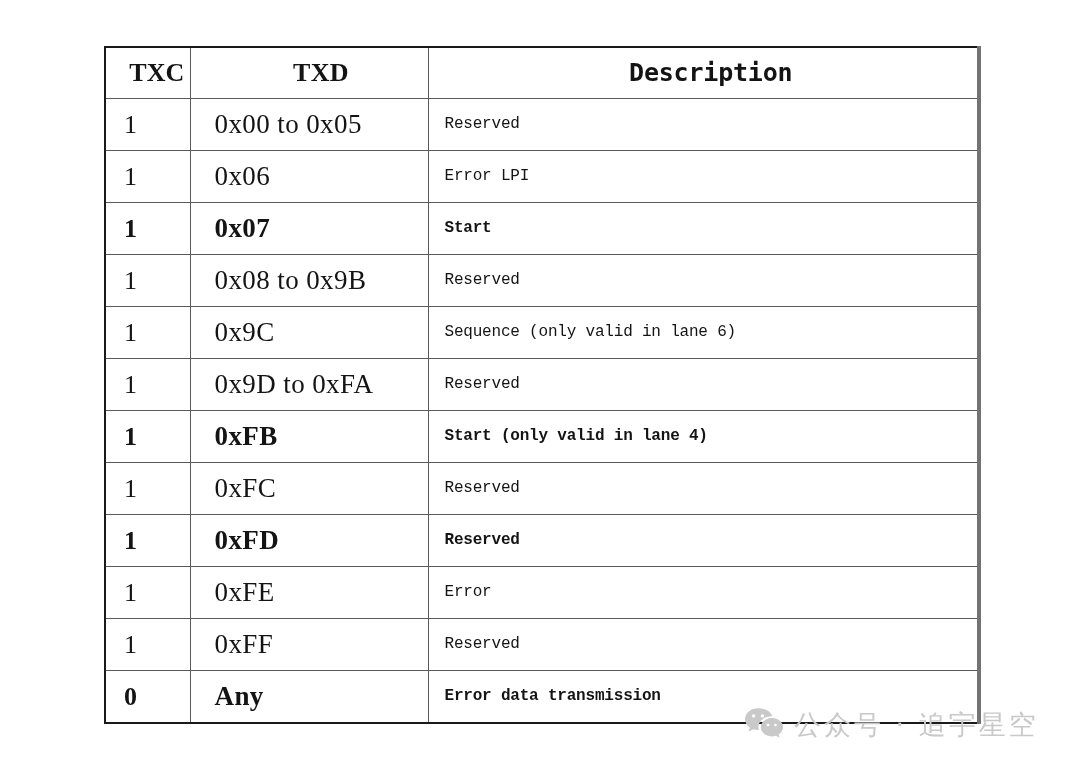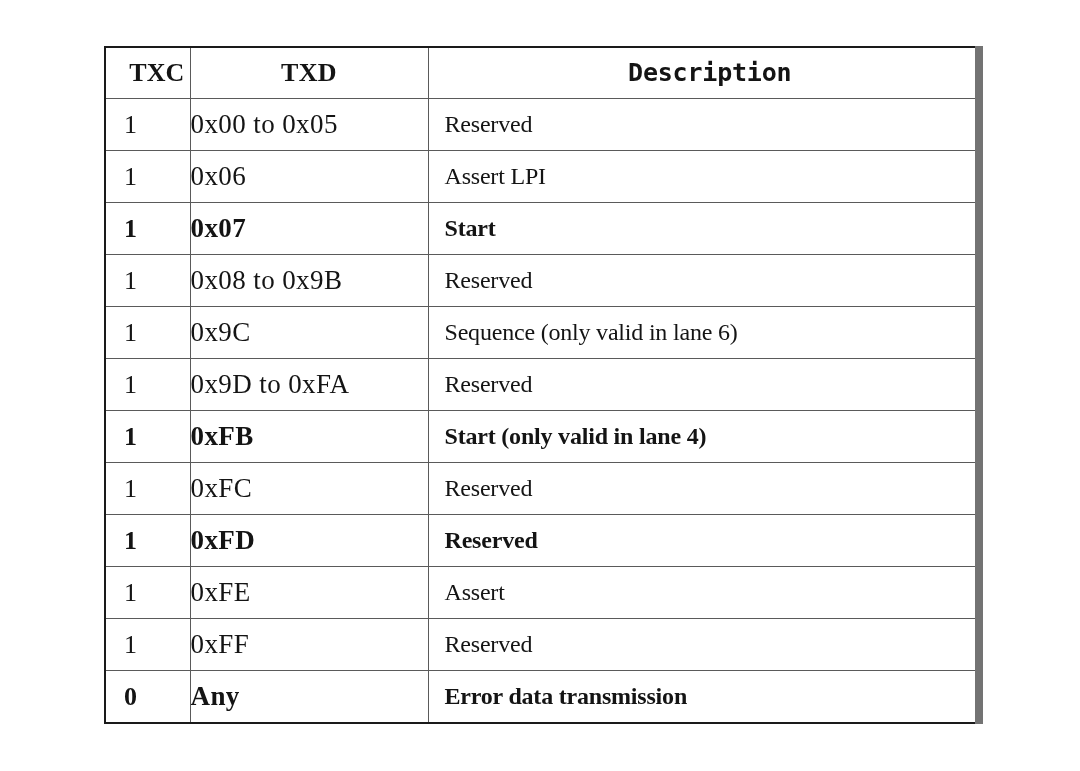--- a/index.html
+++ b/index.html
@@ -45,21 +45,21 @@
     background: #ffffff;
   }
 
   
   #spec-table {
     outline: none;
   }
   #spec-table tr td:first-child,
   #spec-table tr th:first-child { border-left: 2px solid #1a1a1a; }
   #spec-table tr td:last-child,
-  #spec-table tr th:last-child { border-right: 8px solid #737373; margin-left: 24px; }
+  #spec-table tr th:last-child { border-right: 4px solid #737373; margin-left: 24px; }
   #spec-table thead th { border-top: 2px solid #1a1a1a; }
   #spec-table tbody tr:last-child td { border-bottom: 2px solid #1a1a1a; }
 
   .cell {
     display: block;
     height: 51px;
     line-height: 51px;
     padding: 0 0 0 14px;
     white-space: nowrap;
     overflow: hidden;
@@ -70,25 +70,25 @@
   
   .col-txc .cell {
     font-family: "Liberation Serif", serif;
     font-size: 26px;
     padding-left: 18px;
   }
   .col-txd .cell {
     font-family: "Liberation Serif", serif;
     font-size: 27px;
     letter-spacing: 0.4px;
-    padding-left: 0;
+    padding-left: 24px;
   }
   .col-desc .cell {
-    font-family: Liberation Serif, serif;
-    font-size: 24px;
+    font-family: Liberation Mono, monospace;
+    font-size: 16px;
     letter-spacing: -0.2px;
     padding-left: 16px;
   }
 
   
   thead .col-txc .cell,
   thead .col-txd .cell {
     font-family: "Liberation Serif", serif;
     font-size: 26px;
     font-weight: 700;
@@ -173,21 +173,21 @@
           </td>
         </tr>
         <tr>
           <td class="col-txc">
             <span class="cell">1</span>
           </td>
           <td class="col-txd">
             <span class="cell">0x06</span>
           </td>
           <td class="col-desc">
-            <span class="cell">Assert LPI</span>
+            <span class="cell">Error LPI</span>
           </td>
         </tr>
         <tr class="row-bold">
           <td class="col-txc">
             <span class="cell">1</span>
           </td>
           <td class="col-txd">
             <span class="cell">0x07</span>
           </td>
           <td class="col-desc">
@@ -261,21 +261,21 @@
           </td>
         </tr>
         <tr class="after-bold">
           <td class="col-txc">
             <span class="cell">1</span>
           </td>
           <td class="col-txd">
             <span class="cell">0xFE</span>
           </td>
           <td class="col-desc">
-            <span class="cell">Assert</span>
+            <span class="cell">Error</span>
           </td>
         </tr>
         <tr>
           <td class="col-txc">
             <span class="cell">1</span>
           </td>
           <td class="col-txd">
             <span class="cell">0xFF</span>
           </td>
           <td class="col-desc">
@@ -289,14 +289,27 @@
           <td class="col-txd">
             <span class="cell">Any</span>
           </td>
           <td class="col-desc">
             <span class="cell">Error data transmission</span>
           </td>
         </tr>
       </tbody>
   </table>
 
+  <div id="watermark">
+    <span class="wm-logo">
+      <svg viewBox="0 0 40 34" width="40" height="34" aria-hidden="true">
+        <path fill="#c9c9c9" d="M14.2 1.2C6.9 1.2 1 6.1 1 12.1c0 3.4 1.9 6.4 4.9 8.4l-1.3 4 4.6-2.3c1.5.4 3.1.7 4.8.7h.8c-.3-.9-.4-1.8-.4-2.7 0-6 5.8-10.9 13-10.9h.9C27.3 4.9 21.4 1.2 14.2 1.2z"></path>
+        <circle fill="#ffffff" cx="9.6" cy="8.9" r="1.7"></circle>
+        <circle fill="#ffffff" cx="18.4" cy="8.9" r="1.7"></circle>
+        <path fill="#c9c9c9" d="M39 20.2c0-5.1-5-9.2-11.1-9.2S16.8 15.1 16.8 20.2s5 9.2 11.1 9.2c1.4 0 2.7-.2 4-.6l3.9 2-1.1-3.4c2.6-1.7 4.3-4.3 4.3-7.2z"></path>
+        <circle fill="#ffffff" cx="24" cy="18.1" r="1.4"></circle>
+        <circle fill="#ffffff" cx="31.4" cy="18.1" r="1.4"></circle>
+      </svg>
+    </span>
+    <span class="wm-text">公众号 · 追宇星空</span>
+  </div>
 
 </div>
 
 </body></html>

